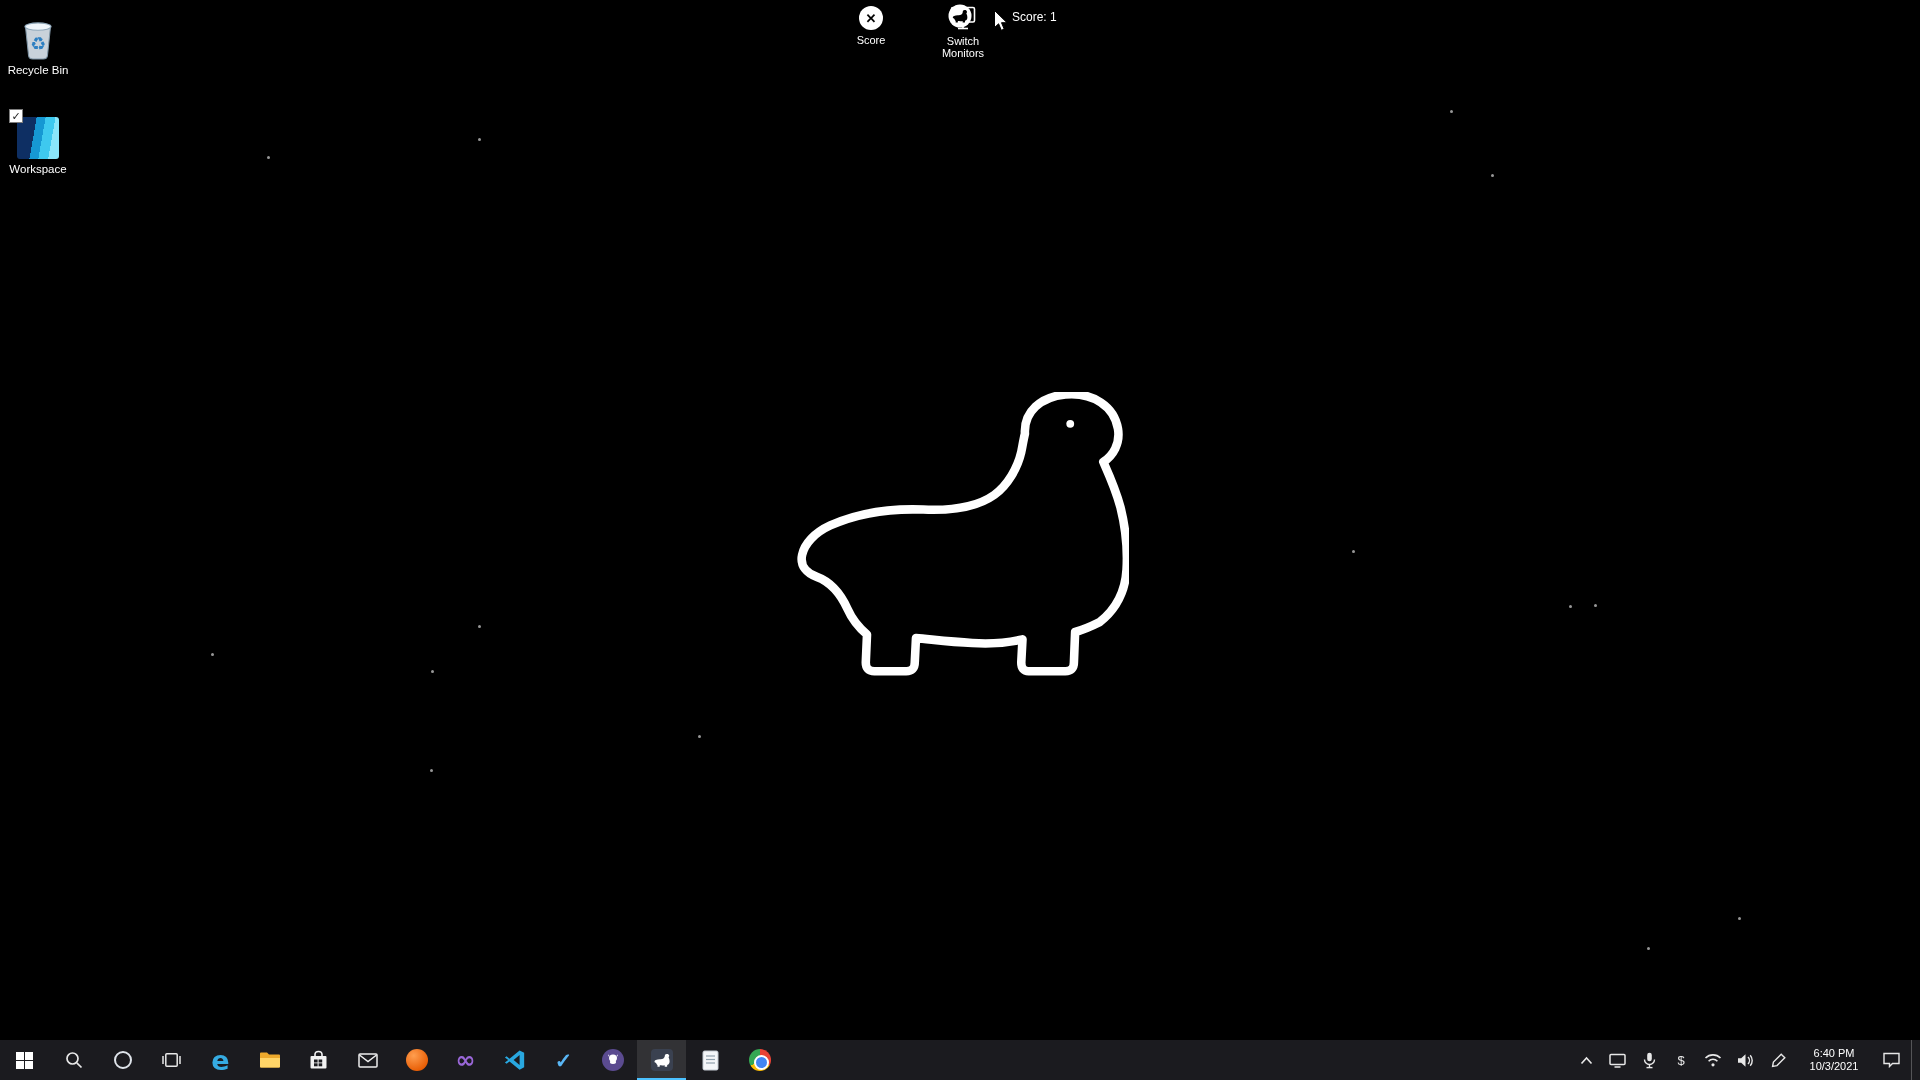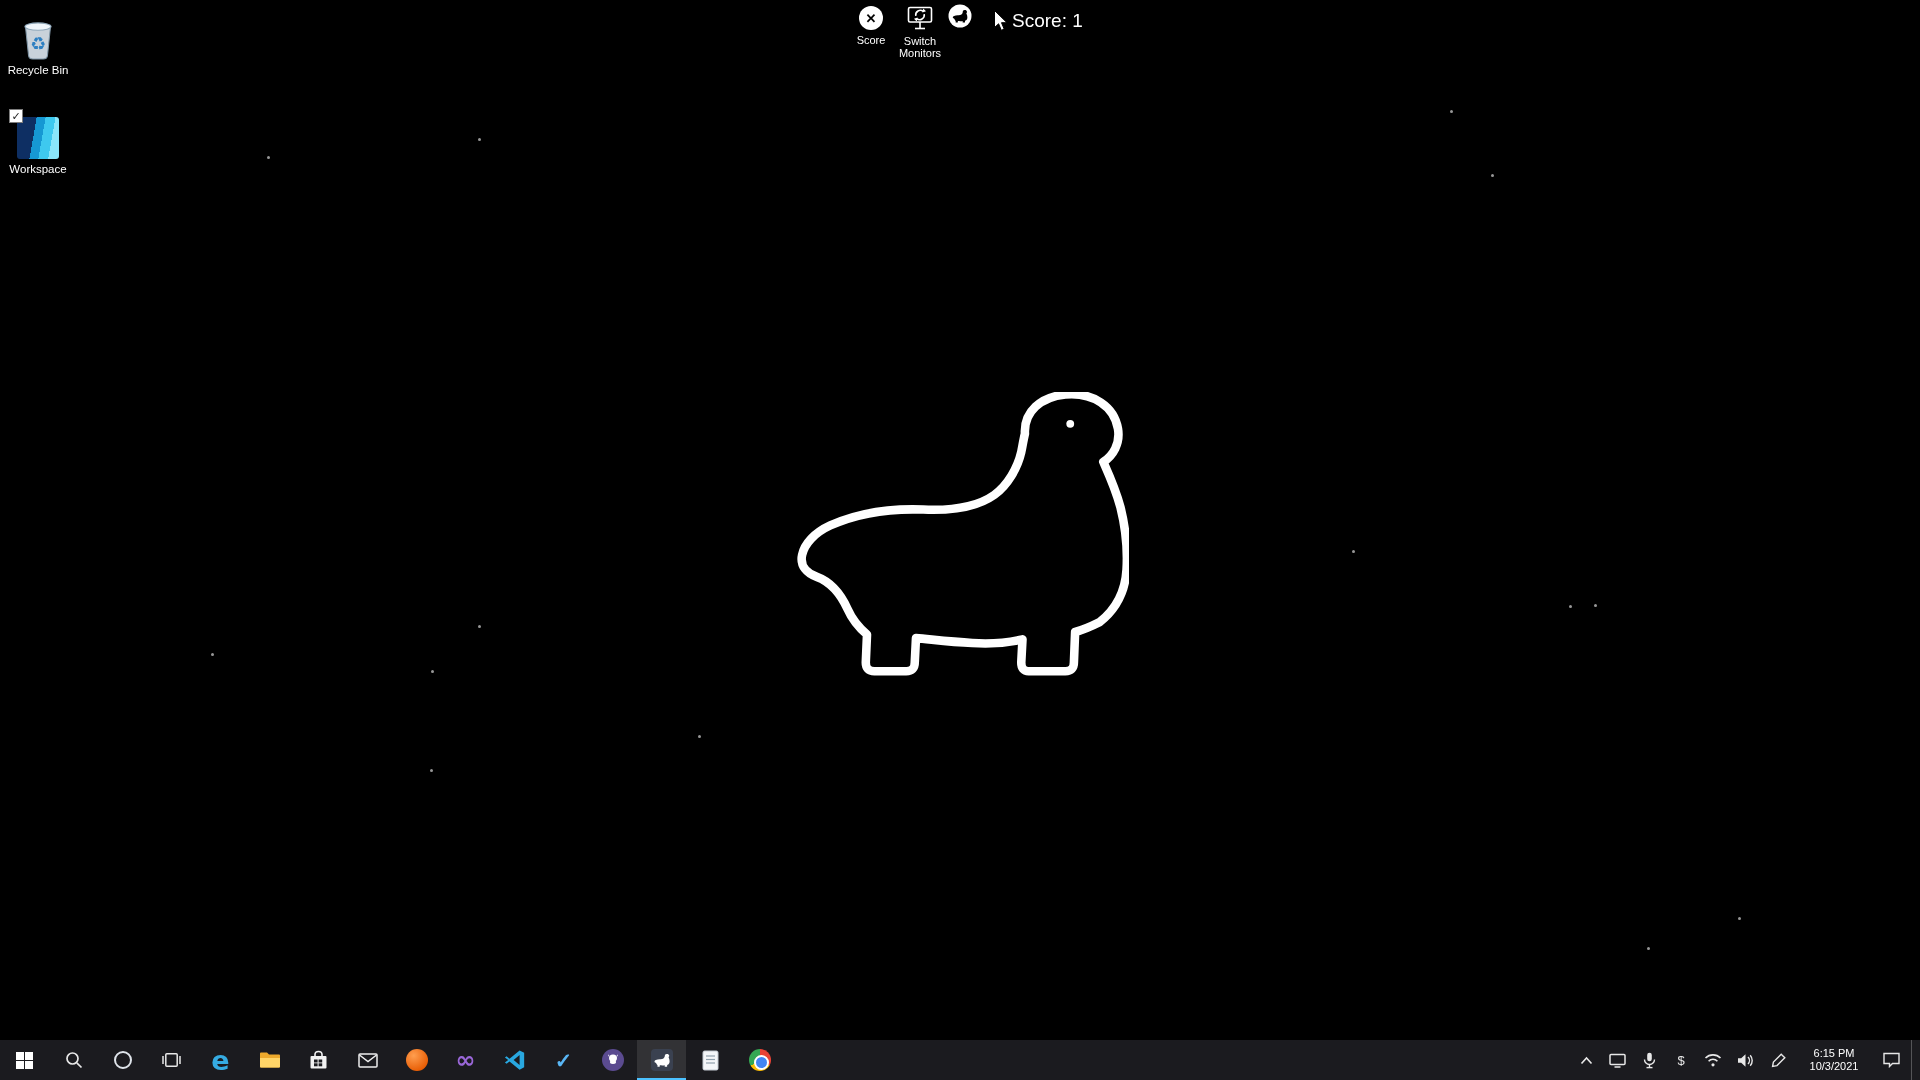--- a/index.html
+++ b/index.html
@@ -22,21 +22,21 @@
                   background:#fff; border:1px solid #7d7d7d; font-size:11px; line-height:12px;
                   text-align:center; color:#1b1b1b; z-index:2; }
 
   
   .overlay-ctrl { position:absolute; display:flex; flex-direction:column; align-items:center;
                   color:#fff; cursor:pointer; }
   .ctrl-label { font-size:11px; line-height:12px; margin-top:4px; text-align:center; }
   .exit-circle { width:24px; height:24px; border-radius:50%; background:#fff; color:#000;
                  font-size:13px; font-weight:bold; display:flex; align-items:center; justify-content:center; }
   .dino-toggle-circle { width:24px; height:24px; }
-  .score-label { position:absolute; left:1012px; top:10px; color:#fff; font-size:19px; }
+  .score-label { position:absolute; left:1012px; top:10px; color:#fff; font-size:12px; }
   .cursor { position:absolute; left:993px; top:9px; z-index:10; }
   .dino-svg { position:absolute; left:796px; top:392px; }
 
   
   .taskbar { position:absolute; left:0; bottom:0; width:1920px; height:40px;
              background:#1b1b1f; display:flex; align-items:stretch; z-index:5; }
   .tb-btn { width:49px; height:40px; display:flex; align-items:center; justify-content:center;
             cursor:pointer; position:relative; }
   .tb-btn.active { background:rgba(255,255,255,.10); box-shadow:inset 0 -2px 0 #4cc2ff; }
   .edge-e { font-size:27px; font-weight:bold; color:#35abe2; font-family:"DejaVu Sans",sans-serif; line-height:27px; }
@@ -99,21 +99,21 @@
     <div class="sel-checkbox">✓</div>
     <div class="ws-icon" style="margin-top:5px"></div>
     <div class="icon-label">Workspace</div>
   </div>
 
   <div class="overlay-ctrl" style="left:846px;top:6px;width:50px">
     <div class="exit-circle">✕</div>
     <div class="ctrl-label">Score</div>
   </div>
 
-  <div class="overlay-ctrl" style="left:893px;top:5px;width:54px">
+  <div class="overlay-ctrl" style="left:936px;top:5px;width:54px">
     <svg width="26" height="26" viewBox="0 0 26 26">
       <g fill="none" stroke="#fff" stroke-width="1.6">
         <rect x="1.5" y="2.5" width="23" height="14.5" rx="1.5"></rect>
         <line x1="8" y1="23.5" x2="18" y2="23.5"></line>
         <line x1="13" y1="17" x2="13" y2="23.5"></line>
         <path d="M8.8 10.8 A4.6 4.6 0 0 1 16.2 6.4"></path>
         <path d="M17.2 9.2 A4.6 4.6 0 0 1 9.8 13.6"></path>
       </g>
       <path d="M16.2 3.6 L19 6.2 L15.4 7.4 Z" fill="#fff"></path>
       <path d="M9.8 16.4 L7 13.8 L10.6 12.6 Z" fill="#fff"></path>
@@ -283,21 +283,21 @@
         <path d="M1 5.2 H4.2 L8.5 1.2 V13.8 L4.2 9.8 H1 Z" fill="#e8e8e8"></path>
         <path d="M11 4 a5 5 0 0 1 0 7 M13.2 2.2 a8 8 0 0 1 0 10.6" fill="none" stroke="#e8e8e8" stroke-width="1.4"></path>
       </svg>
     </div>
     <div class="tray-btn w36">
       <svg width="16" height="16" viewBox="0 0 16 16">
         <path d="M10.2 2.2 L13.8 5.8 L6 13.6 L1.6 14.4 L2.4 10 Z" fill="none" stroke="#e8e8e8" stroke-width="1.4"></path>
       </svg>
     </div>
     <div class="clock">
-      <div>6:15 PM</div>
+      <div>6:40 PM</div>
       <div>10/3/2021</div>
     </div>
     <div class="tray-btn action">
       <svg width="17" height="16" viewBox="0 0 17 16" fill="none" stroke="#e8e8e8" stroke-width="1.4">
         <path d="M1 1.5 H16 V11.5 H9.5 L6.5 14.5 V11.5 H1 Z"></path>
       </svg>
     </div>
     <div class="show-desktop"></div>
   </div>
 </div>

